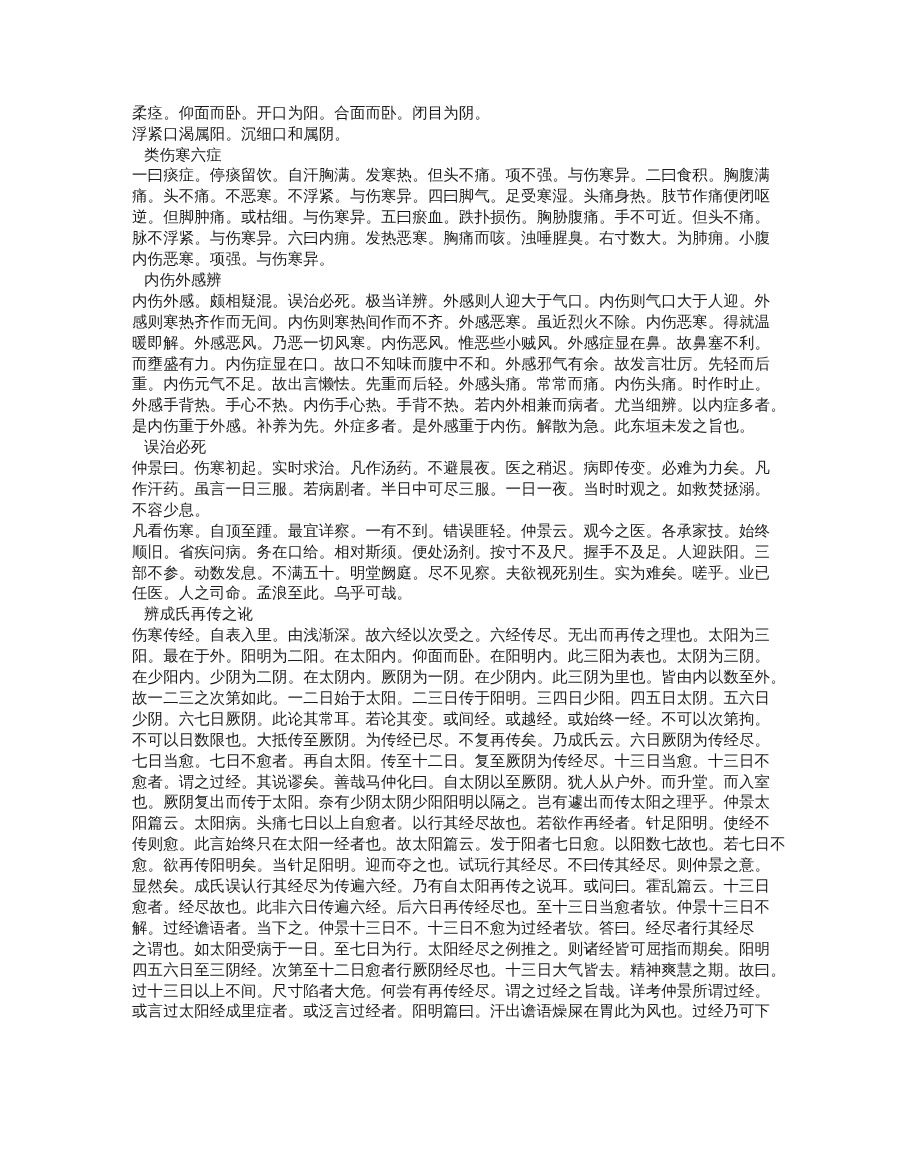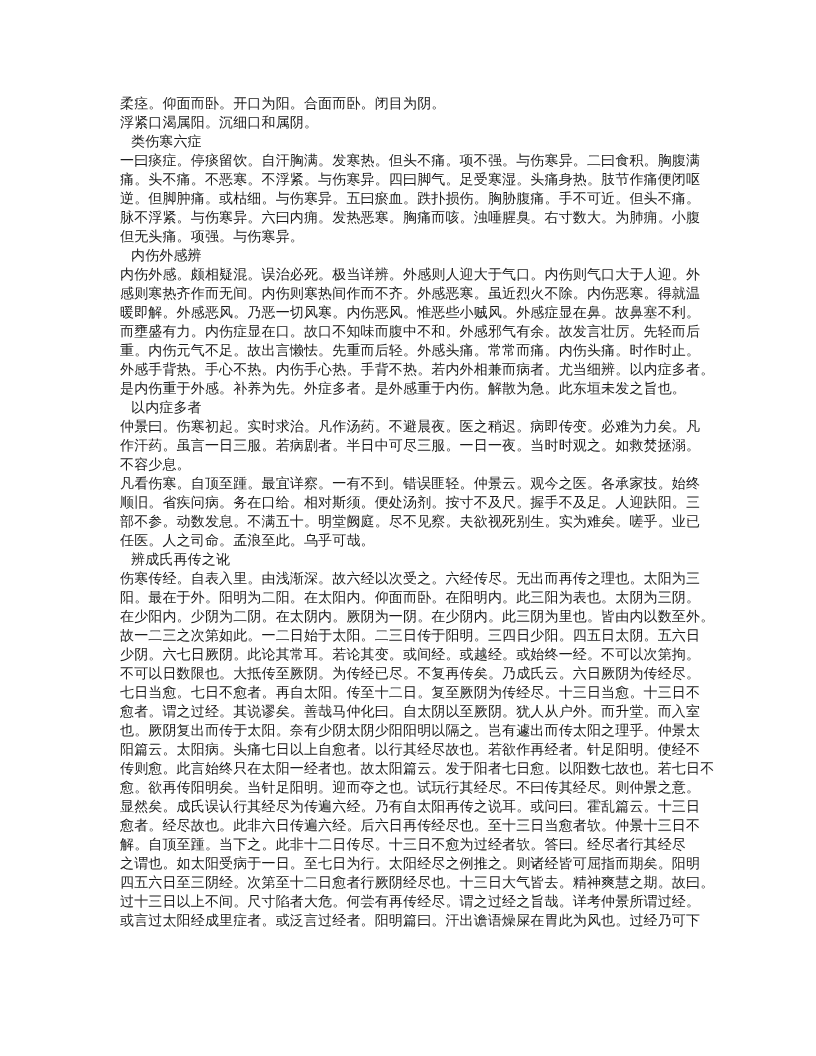--- a/index.html
+++ b/index.html
@@ -38,34 +38,34 @@
       <section class="section">
         <div class="line">柔痉。仰面而卧。开口为阳。合面而卧。闭目为阴。</div>
         <div class="line">浮紧口渴属阳。沉细口和属阴。</div>
       </section>
       <section class="section">
         <div class="heading">类伤寒六症</div>
         <div class="line">一曰痰症。停痰留饮。自汗胸满。发寒热。但头不痛。项不强。与伤寒异。二曰食积。胸腹满</div>
         <div class="line">痛。头不痛。不恶寒。不浮紧。与伤寒异。四曰脚气。足受寒湿。头痛身热。肢节作痛便闭呕</div>
         <div class="line">逆。但脚肿痛。或枯细。与伤寒异。五曰瘀血。跌扑损伤。胸胁腹痛。手不可近。但头不痛。</div>
         <div class="line">脉不浮紧。与伤寒异。六曰内痈。发热恶寒。胸痛而咳。浊唾腥臭。右寸数大。为肺痈。小腹</div>
-        <div class="line">但无头痛。项强。与伤寒异。</div>
+        <div class="line">内伤恶寒。项强。与伤寒异。</div>
       </section>
       <section class="section">
         <div class="heading">内伤外感辨</div>
         <div class="line">内伤外感。颇相疑混。误治必死。极当详辨。外感则人迎大于气口。内伤则气口大于人迎。外</div>
         <div class="line">感则寒热齐作而无间。内伤则寒热间作而不齐。外感恶寒。虽近烈火不除。内伤恶寒。得就温</div>
         <div class="line">暖即解。外感恶风。乃恶一切风寒。内伤恶风。惟恶些小贼风。外感症显在鼻。故鼻塞不利。</div>
         <div class="line">而壅盛有力。内伤症显在口。故口不知味而腹中不和。外感邪气有余。故发言壮厉。先轻而后</div>
         <div class="line">重。内伤元气不足。故出言懒怯。先重而后轻。外感头痛。常常而痛。内伤头痛。时作时止。</div>
         <div class="line">外感手背热。手心不热。内伤手心热。手背不热。若内外相兼而病者。尤当细辨。以内症多者。</div>
         <div class="line">是内伤重于外感。补养为先。外症多者。是外感重于内伤。解散为急。此东垣未发之旨也。</div>
       </section>
       <section class="section">
-        <div class="heading">以内症多者</div>
+        <div class="heading">误治必死</div>
         <div class="line">仲景曰。伤寒初起。实时求治。凡作汤药。不避晨夜。医之稍迟。病即传变。必难为力矣。凡</div>
         <div class="line">作汗药。虽言一日三服。若病剧者。半日中可尽三服。一日一夜。当时时观之。如救焚拯溺。</div>
         <div class="line">不容少息。</div>
       </section>
       <section class="section">
         <div class="line">凡看伤寒。自顶至踵。最宜详察。一有不到。错误匪轻。仲景云。观今之医。各承家技。始终</div>
         <div class="line">顺旧。省疾问病。务在口给。相对斯须。便处汤剂。按寸不及尺。握手不及足。人迎趺阳。三</div>
         <div class="line">部不参。动数发息。不满五十。明堂阙庭。尽不见察。夫欲视死别生。实为难矣。嗟乎。业已</div>
         <div class="line">任医。人之司命。孟浪至此。乌乎可哉。</div>
       </section>
@@ -78,20 +78,20 @@
         <div class="line">少阴。六七日厥阴。此论其常耳。若论其变。或间经。或越经。或始终一经。不可以次第拘。</div>
         <div class="line">不可以日数限也。大抵传至厥阴。为传经已尽。不复再传矣。乃成氏云。六日厥阴为传经尽。</div>
         <div class="line">七日当愈。七日不愈者。再自太阳。传至十二日。复至厥阴为传经尽。十三日当愈。十三日不</div>
         <div class="line">愈者。谓之过经。其说谬矣。善哉马仲化曰。自太阴以至厥阴。犹人从户外。而升堂。而入室</div>
         <div class="line">也。厥阴复出而传于太阳。奈有少阴太阴少阳阳明以隔之。岂有遽出而传太阳之理乎。仲景太</div>
         <div class="line">阳篇云。太阳病。头痛七日以上自愈者。以行其经尽故也。若欲作再经者。针足阳明。使经不</div>
         <div class="line">传则愈。此言始终只在太阳一经者也。故太阳篇云。发于阳者七日愈。以阳数七故也。若七日不</div>
         <div class="line">愈。欲再传阳明矣。当针足阳明。迎而夺之也。试玩行其经尽。不曰传其经尽。则仲景之意。</div>
         <div class="line">显然矣。成氏误认行其经尽为传遍六经。乃有自太阳再传之说耳。或问曰。霍乱篇云。十三日</div>
         <div class="line">愈者。经尽故也。此非六日传遍六经。后六日再传经尽也。至十三日当愈者欤。仲景十三日不</div>
-        <div class="line">解。自顶至踵。当下之。此非十二日传尽。十三日不愈为过经者欤。答曰。经尽者行其经尽</div>
+        <div class="line">解。过经谵语者。当下之。仲景十三日不。十三日不愈为过经者欤。答曰。经尽者行其经尽</div>
         <div class="line">之谓也。如太阳受病于一日。至七日为行。太阳经尽之例推之。则诸经皆可屈指而期矣。阳明</div>
         <div class="line">四五六日至三阴经。次第至十二日愈者行厥阴经尽也。十三日大气皆去。精神爽慧之期。故曰。</div>
         <div class="line">过十三日以上不间。尺寸陷者大危。何尝有再传经尽。谓之过经之旨哉。详考仲景所谓过经。</div>
         <div class="line">或言过太阳经成里症者。或泛言过经者。阳明篇曰。汗出谵语燥屎在胃此为风也。过经乃可下</div>
       </section>
     </div>
 </div>
 
 </body></html>

